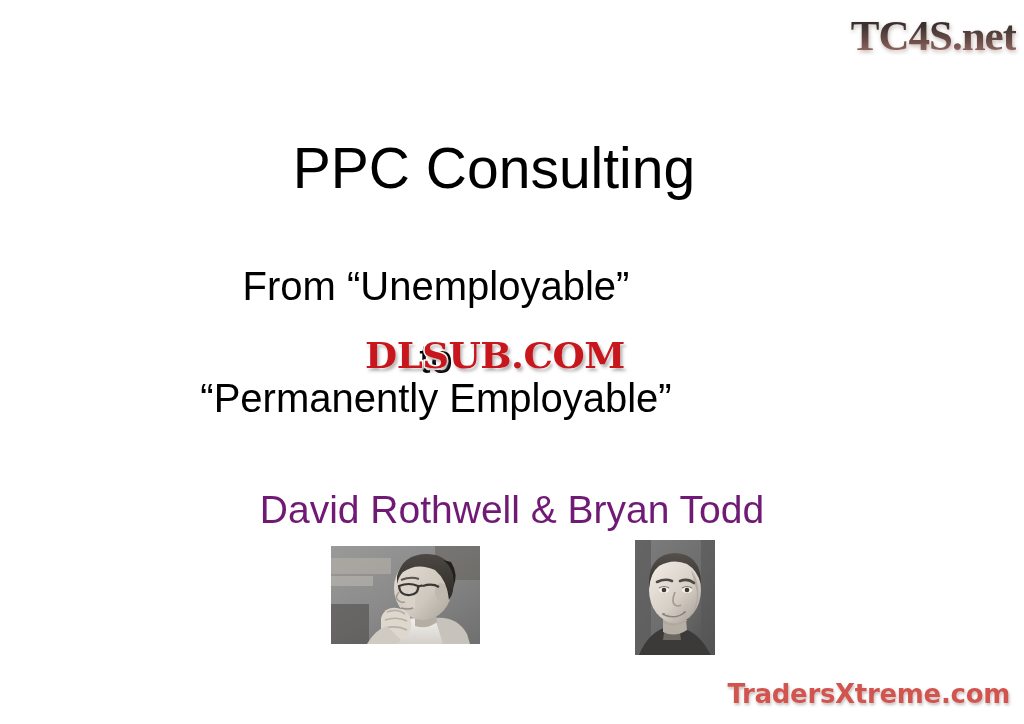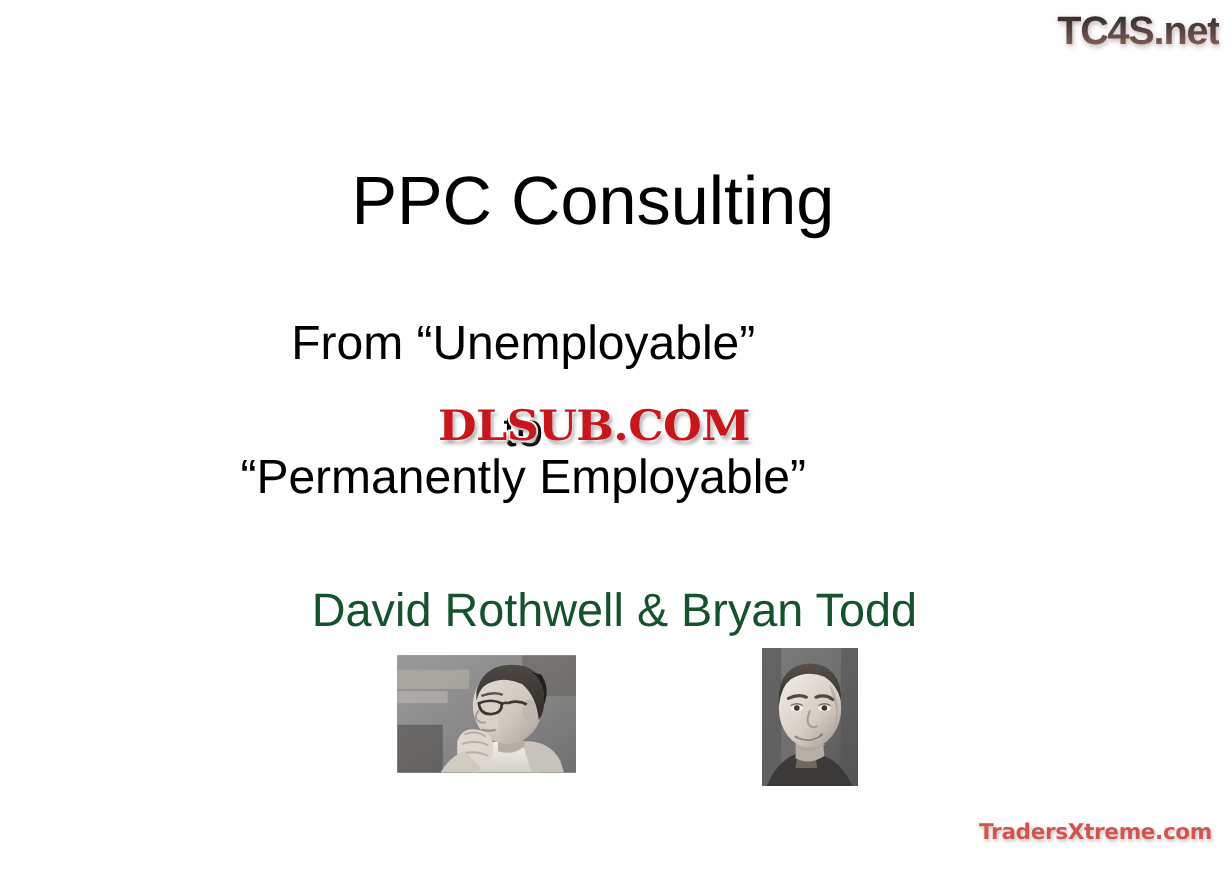--- a/index.html
+++ b/index.html
@@ -15,25 +15,25 @@
     position: relative;
     width: 1024px;
     height: 724px;
     background: #ffffff;
     overflow: hidden;
   }
 
   
   .tc4s-logo {
     position: absolute;
-    top: 2px;
+    top: 12px;
     right: 8px;
-    font-family: Liberation Sans, sans-serif;
+    font-family: Liberation Serif, serif;
     font-weight: 700;
-    font-size: 33px;
+    font-size: 43px;
     letter-spacing: -1px;
     line-height: 48px;
     background-image: linear-gradient(to bottom, #2b2622 0%, #3a3230 28%, #6d4f4a 62%, #9b6e66 88%, #b08078 100%);
     -webkit-background-clip: text;
     background-clip: text;
     color: transparent;
     -webkit-text-fill-color: transparent;
     filter: drop-shadow(1px 2px 2px rgba(120,90,85,0.45));
     white-space: nowrap;
     user-select: none;
@@ -67,21 +67,21 @@
   .sub3 { top: 374px; }
 
   .authors {
     position: absolute;
     left: 0;
     top: 487px;
     width: 1024px;
     text-align: center;
     font-size: 39px;
     line-height: 46px;
-    color: #14532d;
+    color: #701a75;
     font-weight: 400;
   }
 
   
   .photo {
     position: absolute;
     overflow: hidden;
     background: #8a8a8a;
   }
   .photo svg { display: block; }
@@ -125,21 +125,21 @@
     display: inline-block;
   }
 
   
   .traders {
     position: absolute;
     right: 14px;
     bottom: 14px;
     font-family: "DejaVu Sans", sans-serif;
     font-weight: 700;
-    font-size: 18px;
+    font-size: 26px;
     line-height: 32px;
     letter-spacing: -0.3px;
     color: #d2544f;
     -webkit-text-stroke: 3px #ffffff;
     paint-order: stroke fill;
     text-shadow:
        0 0 1px #ffffff,
        1px 2px 3px rgba(130,120,120,0.5);
     white-space: nowrap;
     user-select: none;

